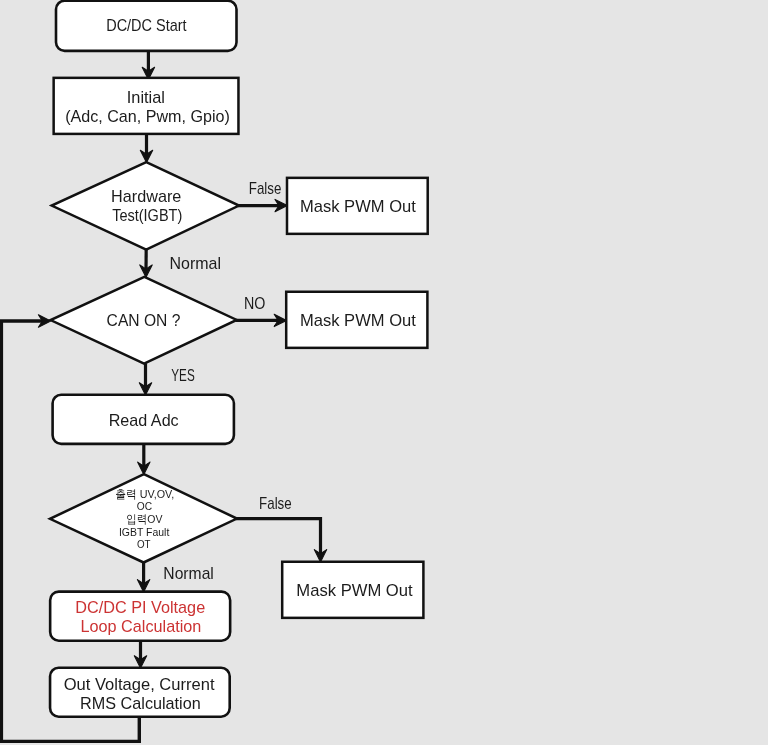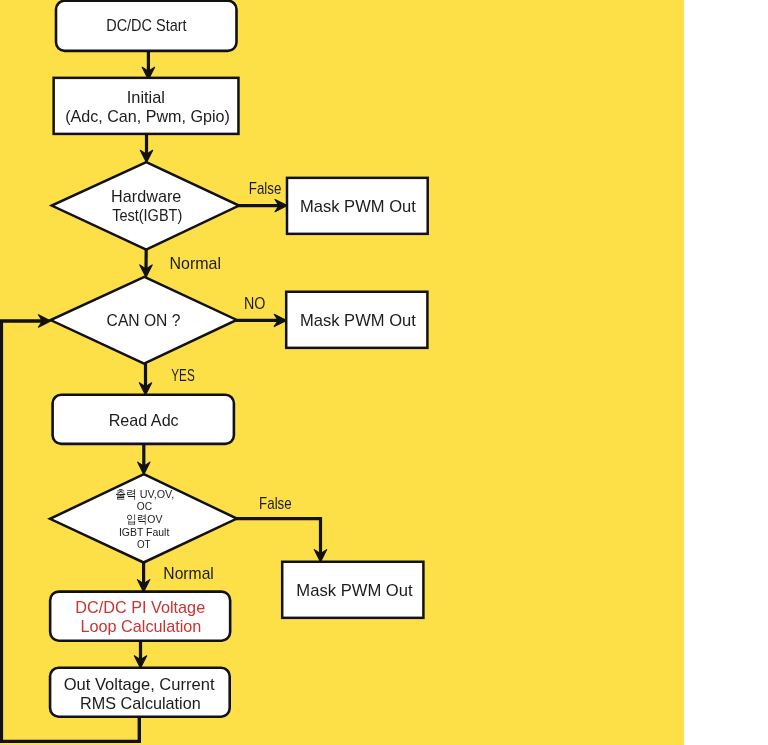--- a/index.html
+++ b/index.html
@@ -6,23 +6,23 @@
   html, body {
     margin: 0;
     padding: 0;
     background: #ffffff;
     width: 768px;
     height: 745px;
     overflow: hidden;
   }
   #chart-root {
     position: relative;
-    width: 684px;
+    width: 768px;
     height: 745px;
-    background: #fde047;
+    background: #e5e5e5;
   }
   svg.flow {
     display: block;
     width: 768px;
     height: 745px;
     shape-rendering: geometricPrecision;
   }
   .node-shape {
     fill: #ffffff;
     stroke: #111111;

